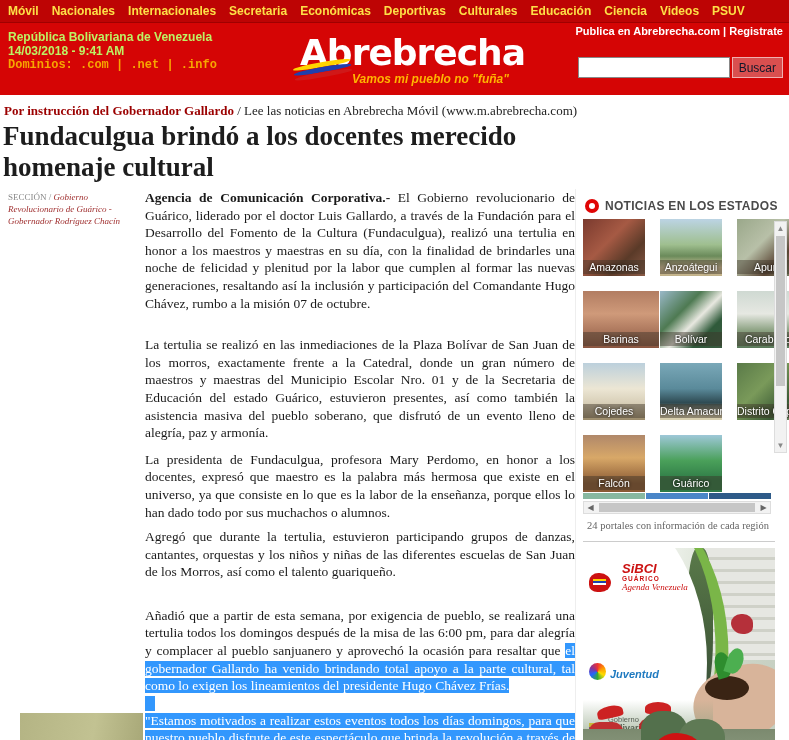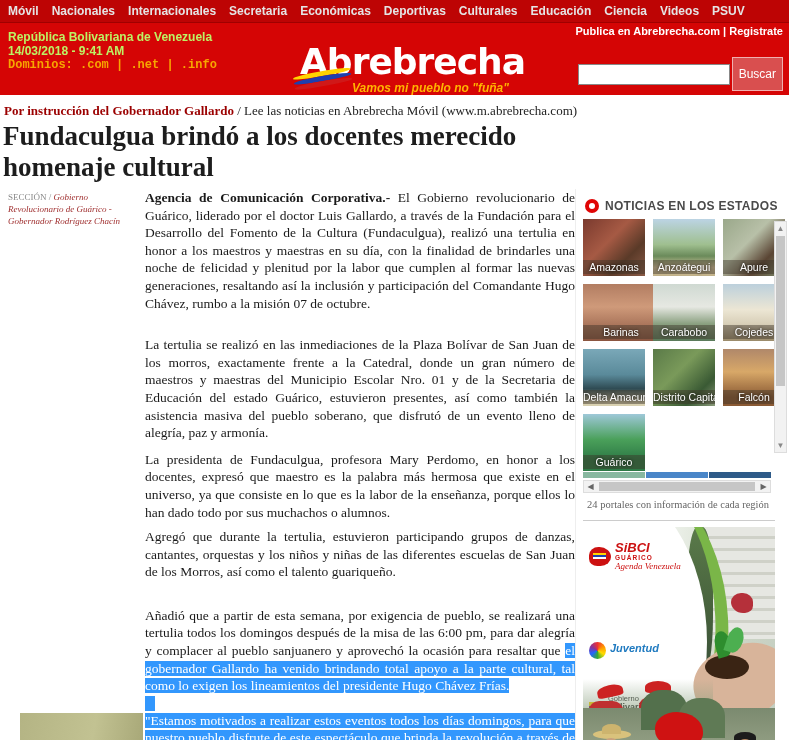--- a/index.html
+++ b/index.html
@@ -1,41 +1,41 @@
 <!DOCTYPE html>
 <html><head>
 <meta charset="utf-8">
 <style>
   html,body{margin:0;padding:0;background:#fff;}
   #page{position:relative;width:789px;height:740px;overflow:hidden;background:#fff;
         font-family:"Liberation Sans",sans-serif;}
   
   .topnav{height:22px;background:#bd0404;display:flex;align-items:center;gap:13px;
           padding:0 0 0 8px;border-bottom:1px solid #a00000;}
-  .topnav span{color:#e5e5e5;font-size:12px;font-weight:bold;cursor:pointer;white-space:nowrap;}
+  .topnav span{color:#fde047;font-size:12px;font-weight:bold;cursor:pointer;white-space:nowrap;}
   
   .hdr{position:relative;height:72px;background:#d50505;}
   .hdr-left{position:absolute;left:8px;top:7px;line-height:14px;}
   .hdr-left .l1,.hdr-left .l2{color:#bef264;font-size:12px;font-weight:bold;}
   .hdr-left .l3{color:#f7a600;font-size:12px;font-weight:bold;font-family:Liberation Mono, monospace;}
-  .logo{position:absolute;left:300px;top:18px;width:210px;}
+  .logo{position:absolute;left:300px;top:9px;width:210px;}
   .logo .word{color:#fff;font-size:36px;font-weight:bold;letter-spacing:-1px;
               font-family:"DejaVu Sans",sans-serif;}
   .logo .flag{position:absolute;left:-6px;top:30px;width:58px;height:20px;transform:rotate(-10deg);}
   .logo .flag i{display:block;height:5px;border-radius:50% 50% 40% 40%;}
   .logo .flag i:nth-child(1){background:#ffd400;}
   .logo .flag i:nth-child(2){background:#1f3fae;}
   .logo .flag i:nth-child(3){background:#d01818;}
   .logo .tag{position:absolute;left:52px;top:40px;color:#ffb400;font-size:12px;
              font-weight:bold;font-style:italic;white-space:nowrap;}
   .hdr-right{position:absolute;right:6px;top:2px;text-align:right;}
   .hdr-right .pub{color:#fff;font-size:11px;font-weight:bold;}
   .searchrow{margin-top:20px;display:flex;justify-content:flex-end;align-items:center;gap:2px;}
   .searchrow input{width:146px;height:17px;border:1px solid #888;background:#fff;font-size:11px;}
-  .searchrow button{height:34px;background:#d94f4f;color:#ffffff;border:1px solid #f0b0b0;
+  .searchrow button{height:21px;background:#d94f4f;color:#0f172a;border:1px solid #f0b0b0;
                     font-size:12px;padding:0 6px;cursor:pointer;}
   .hdr-right .cap{color:#fff;font-size:16px;font-weight:bold;margin-top:19px;}
   
   .crumb{margin:8px 0 0 4px;font-family:"Liberation Serif",serif;font-size:13px;color:#222;}
   .crumb .lead{color:#9b0000;font-weight:bold;}
   .title{margin:2px 0 0 3px;width:545px;font-family:"Liberation Serif",serif;
          font-weight:bold;font-size:27px;line-height:31px;color:#1d1d1d;}
   
   .row{display:flex;margin-top:6px;}
   .leftcol{width:145px;flex:0 0 145px;position:relative;}
@@ -54,21 +54,21 @@
   .sel{background:#3297fd;color:#fff;}
   .selnub{width:10px;height:15px;background:#3297fd;margin:1px 0;}
   
   .sidebar{flex:1;padding-left:7px;border-left:1px solid #eee;}
   .sb-head{display:flex;align-items:center;gap:6px;margin:10px 0 6px 2px;}
   .sb-bullet{width:14px;height:14px;border-radius:50%;background:#e00505;position:relative;}
   .sb-bullet::after{content:"";position:absolute;left:4px;top:4px;width:6px;height:6px;
                     border-radius:50%;background:#fff;}
   .sb-head b{color:#4a4a4a;font-size:12px;letter-spacing:.3px;}
   .states-wrap{position:relative;width:204px;}
-  .grid{display:grid;grid-template-columns:62px 62px 62px;gap:8px;width:188px;}
+  .grid{display:grid;grid-template-columns:62px 62px 62px;gap:15px;width:188px;}
   .tile{position:relative;width:62px;height:57px;overflow:hidden;cursor:pointer;}
   .tile .lbl{position:absolute;left:0;right:0;bottom:2px;text-align:center;color:#fff;
              font-size:10.5px;background:rgba(60,50,40,.45);padding:1px 0;
              text-shadow:0 0 3px rgba(0,0,0,.9);white-space:nowrap;}
   .t0{background:linear-gradient(135deg,#7a3a2e,#a65a44 40%,#5a3a28 70%,#8a5a46);}
   .t1{background:linear-gradient(180deg,#bcd4e4,#9fbf8f 45%,#6a8a5a 65%,#d8c8a0 85%,#c0b088);}
   .t2{background:linear-gradient(135deg,#9aa88a,#b8c0a8 40%,#5a4534 70%,#7a8a6a);}
   .t3{background:linear-gradient(180deg,#6a4438,#9a6a50 50%,#4a2e24);}
   .t4{background:linear-gradient(180deg,#b27d62,#cf9a7a 40%,#8a5540);padding-left:14px;}
   .t5{background:linear-gradient(135deg,#9ab8c8,#4e7a52 35%,#e8e8e0 55%,#2f5a3a 75%,#3a5a40);}
@@ -97,28 +97,28 @@
   .sibci{position:relative;width:192px;height:253px;overflow:hidden;cursor:pointer;
          background:linear-gradient(100deg,#f4f6f2 30%,#dfe6da 52%,#cfd6c8 70%,#c2cdbf);}
   .sib-bld{position:absolute;right:0;top:0;width:74px;height:112px;
            background:repeating-linear-gradient(180deg,#e6e7e2 0 9px,#cfd1c8 9px 12px);}
   .sib-tree{position:absolute;right:62px;top:0;width:26px;height:150px;
             background:linear-gradient(180deg,#5a7a4a,#46603c 60%,#39503a);border-radius:40%;}
   .sib-greenarc{position:absolute;left:-68px;top:-50px;width:200px;height:330px;border-radius:50%;
                 border-right:13px solid #7ab648;transform:rotate(4deg);}
   .sib-white{position:absolute;left:-86px;top:-45px;width:210px;height:320px;border-radius:50%;
              background:#fff;}
-  .sib-logo1{position:absolute;left:6px;top:14px;display:flex;gap:4px;align-items:center;}
+  .sib-logo1{position:absolute;left:6px;top:14px;display:flex;gap:11px;align-items:flex-end;}
   .sib-map{width:22px;height:19px;background:#cc1111;border-radius:45% 55% 50% 40%;position:relative;}
   .sib-map::after{content:"";position:absolute;left:4px;top:6px;width:13px;height:6px;
                   background:linear-gradient(180deg,#ffd400 33%,#1f3fae 33% 66%,#fff 66%);}
   .sib-l1t .a{color:#cc1111;font-size:13px;font-weight:bold;font-style:italic;line-height:13px;}
   .sib-l1t .b{color:#cc1111;font-size:6.5px;font-weight:bold;letter-spacing:1px;}
   .sib-l1t .c{color:#cc1111;font-size:9px;font-style:italic;font-family:"Liberation Serif",serif;}
-  .sib-logo2{position:absolute;left:6px;top:115px;display:flex;gap:4px;align-items:flex-start;}
+  .sib-logo2{position:absolute;left:6px;top:115px;display:flex;gap:4px;align-items:flex-end;}
   .sib-rainbow{width:17px;height:17px;border-radius:50%;
                background:conic-gradient(#e33,#f90,#fd0,#3a3,#26f,#839,#e33);}
   .sib-logo2 span{color:#1f7ac0;font-size:11px;font-weight:bold;font-style:italic;}
   .sib-logo3{position:absolute;left:6px;top:168px;display:flex;gap:4px;align-items:center;}
   .sib-flag{width:15px;height:11px;
             background:linear-gradient(180deg,#f7d000 33%,#26339f 33% 66%,#d02020 66%);}
   .sib-logo3 .t{font-size:7.5px;line-height:8px;color:#333;}
   .sib-logo3 .t b{font-size:9px;color:#222;}
   .sib-hand{position:absolute;right:-14px;top:118px;width:96px;height:74px;
             background:#d8b49a;border-radius:50% 40% 55% 45%;transform:rotate(-12deg);}
@@ -243,20 +243,23 @@
             </div>
           <div class="tile t1">
               <span class="lbl">Anzoátegui</span>
             </div>
           <div class="tile t2">
               <span class="lbl">Apure</span>
             </div>
           <div class="tile t4">
               <span class="lbl">Barinas</span>
             </div>
+          <div class="tile t5">
+              <span class="lbl">Bolívar</span>
+            </div>
           <div class="tile t6">
               <span class="lbl">Carabobo</span>
             </div>
           <div class="tile t7">
               <span class="lbl">Cojedes</span>
             </div>
           <div class="tile t8">
               <span class="lbl">Delta Amacuro</span>
             </div>
           <div class="tile t9">

